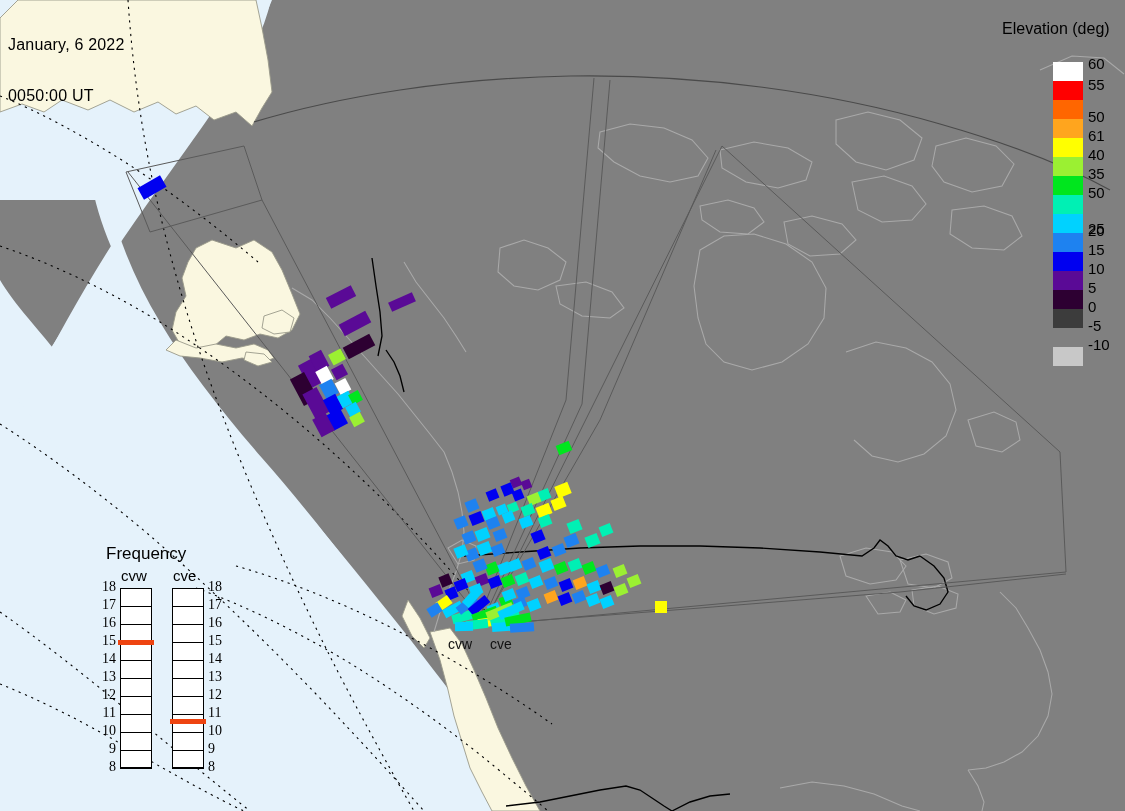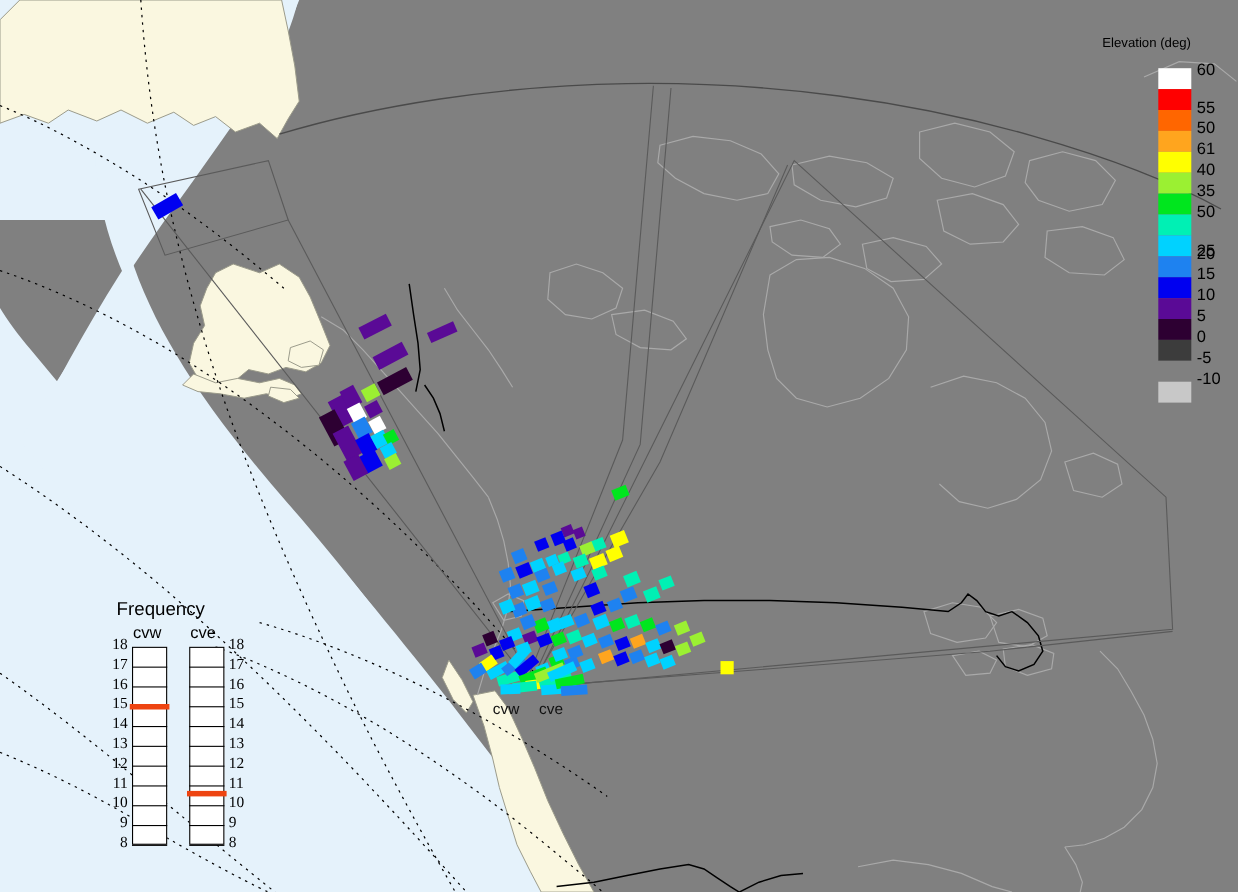--- a/index.html
+++ b/index.html
@@ -1,21 +1,21 @@
 <!DOCTYPE html>
 <html><head>
 <meta charset="utf-8">
 <style>
   html,body{margin:0;padding:0;background:#808080;}
   body{font-family:"Liberation Sans",sans-serif;}
   #stage{position:relative;width:1125px;height:811px;overflow:hidden;background:#808080;}
   #stage svg.layer{position:absolute;left:0;top:0;width:1125px;height:811px;}
   .ttl{position:absolute;left:8px;top:2px;color:#000;font-size:16px;line-height:17px;letter-spacing:.2px;white-space:pre;}
   .ttl div{margin:0;padding:0;}
-  .cbtitle{position:absolute;left:1002px;top:32px;color:#000;font-size:12px;white-space:nowrap;}
+  .cbtitle{position:absolute;left:1002px;top:20px;color:#000;font-size:16px;white-space:nowrap;}
   .cbwrap{position:absolute;left:1053px;top:62px;width:30px;}
   .cbsw{width:30px;height:19px;box-sizing:border-box;}
   .cblab{position:absolute;left:1088px;color:#000;font-size:15px;text-align:left;white-space:nowrap;}
   .freqtitle{position:absolute;left:106px;top:544px;color:#000;font-size:17px;white-space:nowrap;}
   .fqname{position:absolute;color:#000;font-size:15px;white-space:nowrap;}
   .fqbox{position:absolute;background:#ffffff;border:1.5px solid #000;box-sizing:border-box;}
   .fqtick{position:absolute;background:#000;height:1px;}
   .fqmark{position:absolute;background:#ee4411;height:5px;}
   .fqlab{position:absolute;color:#000;font-size:14px;white-space:nowrap;font-family:Liberation Serif, serif;}
   .sitelab{position:absolute;color:#111;font-size:14px;white-space:nowrap;}
@@ -328,20 +328,24 @@
       <rect x="466" y="620" width="22" height="9" fill="#00f0b4" transform="rotate(-6 477 624.5)"></rect>
       <rect x="455" y="622" width="18" height="9" fill="#00d2ff" transform="rotate(-2 464 626.5)"></rect>
       <rect x="430" y="586" width="12" height="10" fill="#5a0a96" transform="rotate(-22 436 591)"></rect>
       <rect x="428" y="605" width="13" height="10" fill="#1e82f0" transform="rotate(-32 434.5 610)"></rect>
       <rect x="455" y="580" width="12" height="10" fill="#0000f0" transform="rotate(-22 461 585)"></rect>
       <rect x="470" y="585" width="12" height="10" fill="#00d2ff" transform="rotate(-22 476 590)"></rect>
       <rect x="503" y="590" width="12" height="10" fill="#00d2ff" transform="rotate(-22 509 595)"></rect>
       <rect x="517" y="588" width="12" height="10" fill="#1e82f0" transform="rotate(-22 523 593)"></rect>
     </svg>
 
+  <div class="ttl">
+    <div>January, 6 2022</div>
+    <div>0050:00 UT</div>
+  </div>
 
   <div class="cbtitle">Elevation (deg)</div>
   <div class="cbwrap" id="cbwrap">
       <div class="cbsw" style="background: rgb(255, 255, 255);"></div>
       <div class="cbsw" style="background: rgb(255, 0, 0);"></div>
       <div class="cbsw" style="background: rgb(255, 102, 0);"></div>
       <div class="cbsw" style="background: rgb(255, 165, 30);"></div>
       <div class="cbsw" style="background: rgb(255, 255, 0);"></div>
       <div class="cbsw" style="background: rgb(155, 240, 50);"></div>
       <div class="cbsw" style="background: rgb(0, 230, 30);"></div>
@@ -350,21 +354,21 @@
       <div class="cbsw" style="background: rgb(30, 130, 240);"></div>
       <div class="cbsw" style="background: rgb(0, 0, 240);"></div>
       <div class="cbsw" style="background: rgb(90, 10, 150);"></div>
       <div class="cbsw" style="background: rgb(45, 0, 50);"></div>
       <div class="cbsw" style="background: rgb(60, 60, 60);"></div>
       <div class="cbsw" style="background: rgb(128, 128, 128);"></div>
       <div class="cbsw" style="background: rgb(200, 200, 200);"></div>
     </div>
   <div id="cblabels">
       <div class="cblab" style="top: 55px;">60</div>
-      <div class="cblab" style="top: 90px;">55</div>
+      <div class="cblab" style="top: 76px;">55</div>
       <div class="cblab" style="top: 108px;">50</div>
       <div class="cblab" style="top: 127px;">61</div>
       <div class="cblab" style="top: 146px;">40</div>
       <div class="cblab" style="top: 165px;">35</div>
       <div class="cblab" style="top: 184px;">50</div>
       <div class="cblab" style="top: 220px;">25</div>
       <div class="cblab" style="top: 222px;">20</div>
       <div class="cblab" style="top: 241px;">15</div>
       <div class="cblab" style="top: 260px;">10</div>
       <div class="cblab" style="top: 279px;">5</div>

